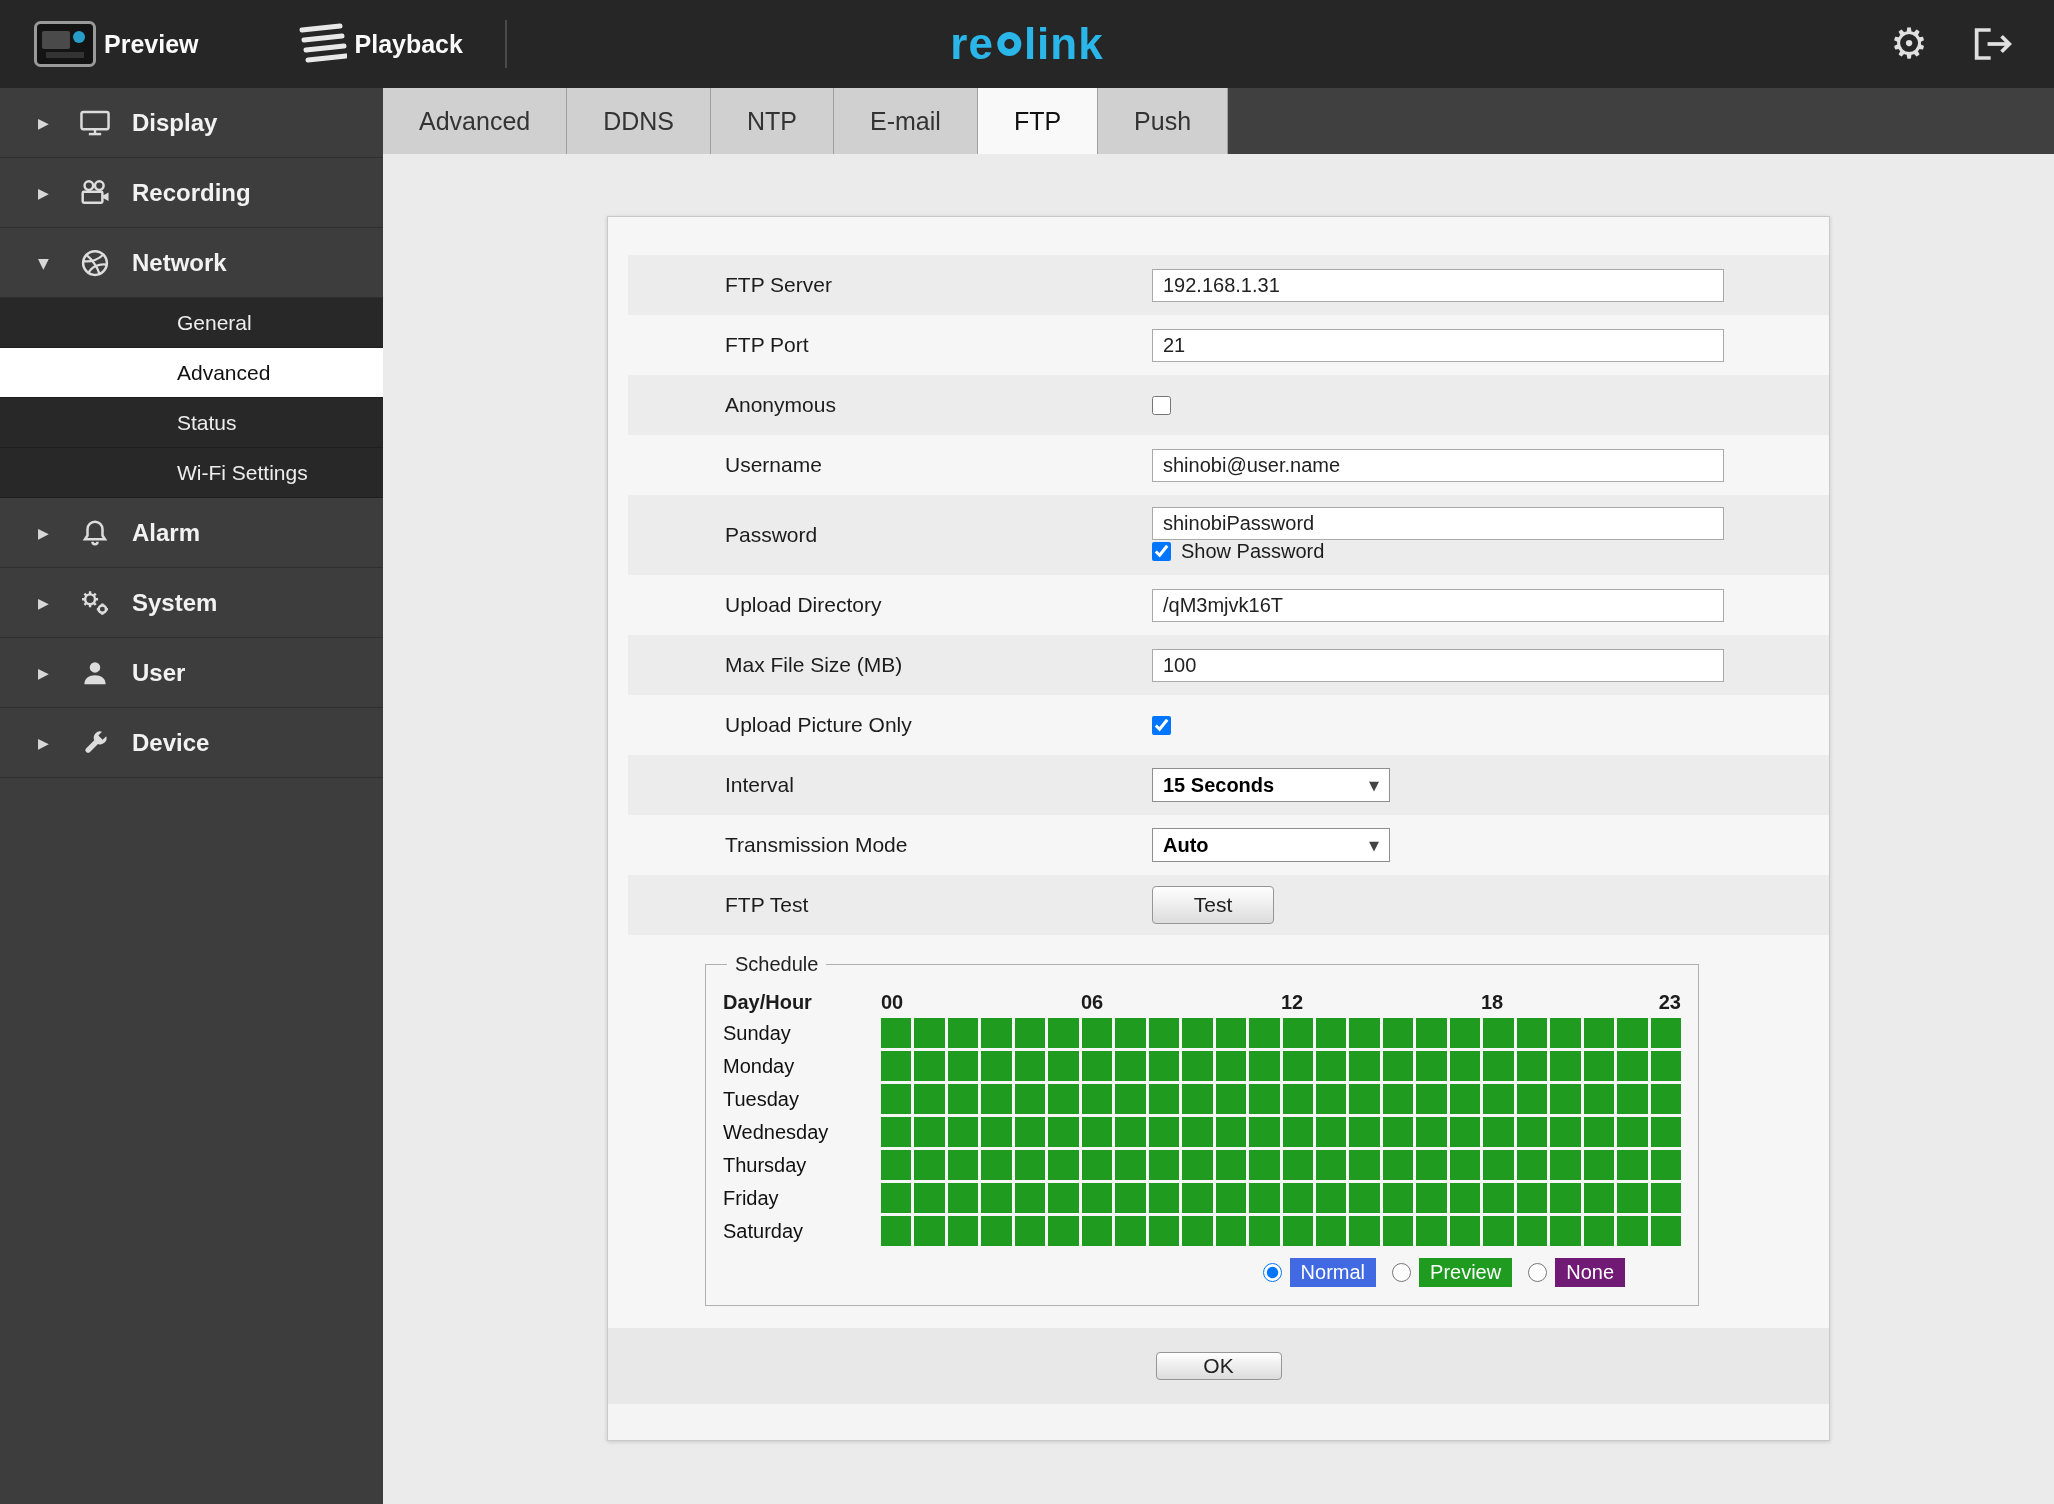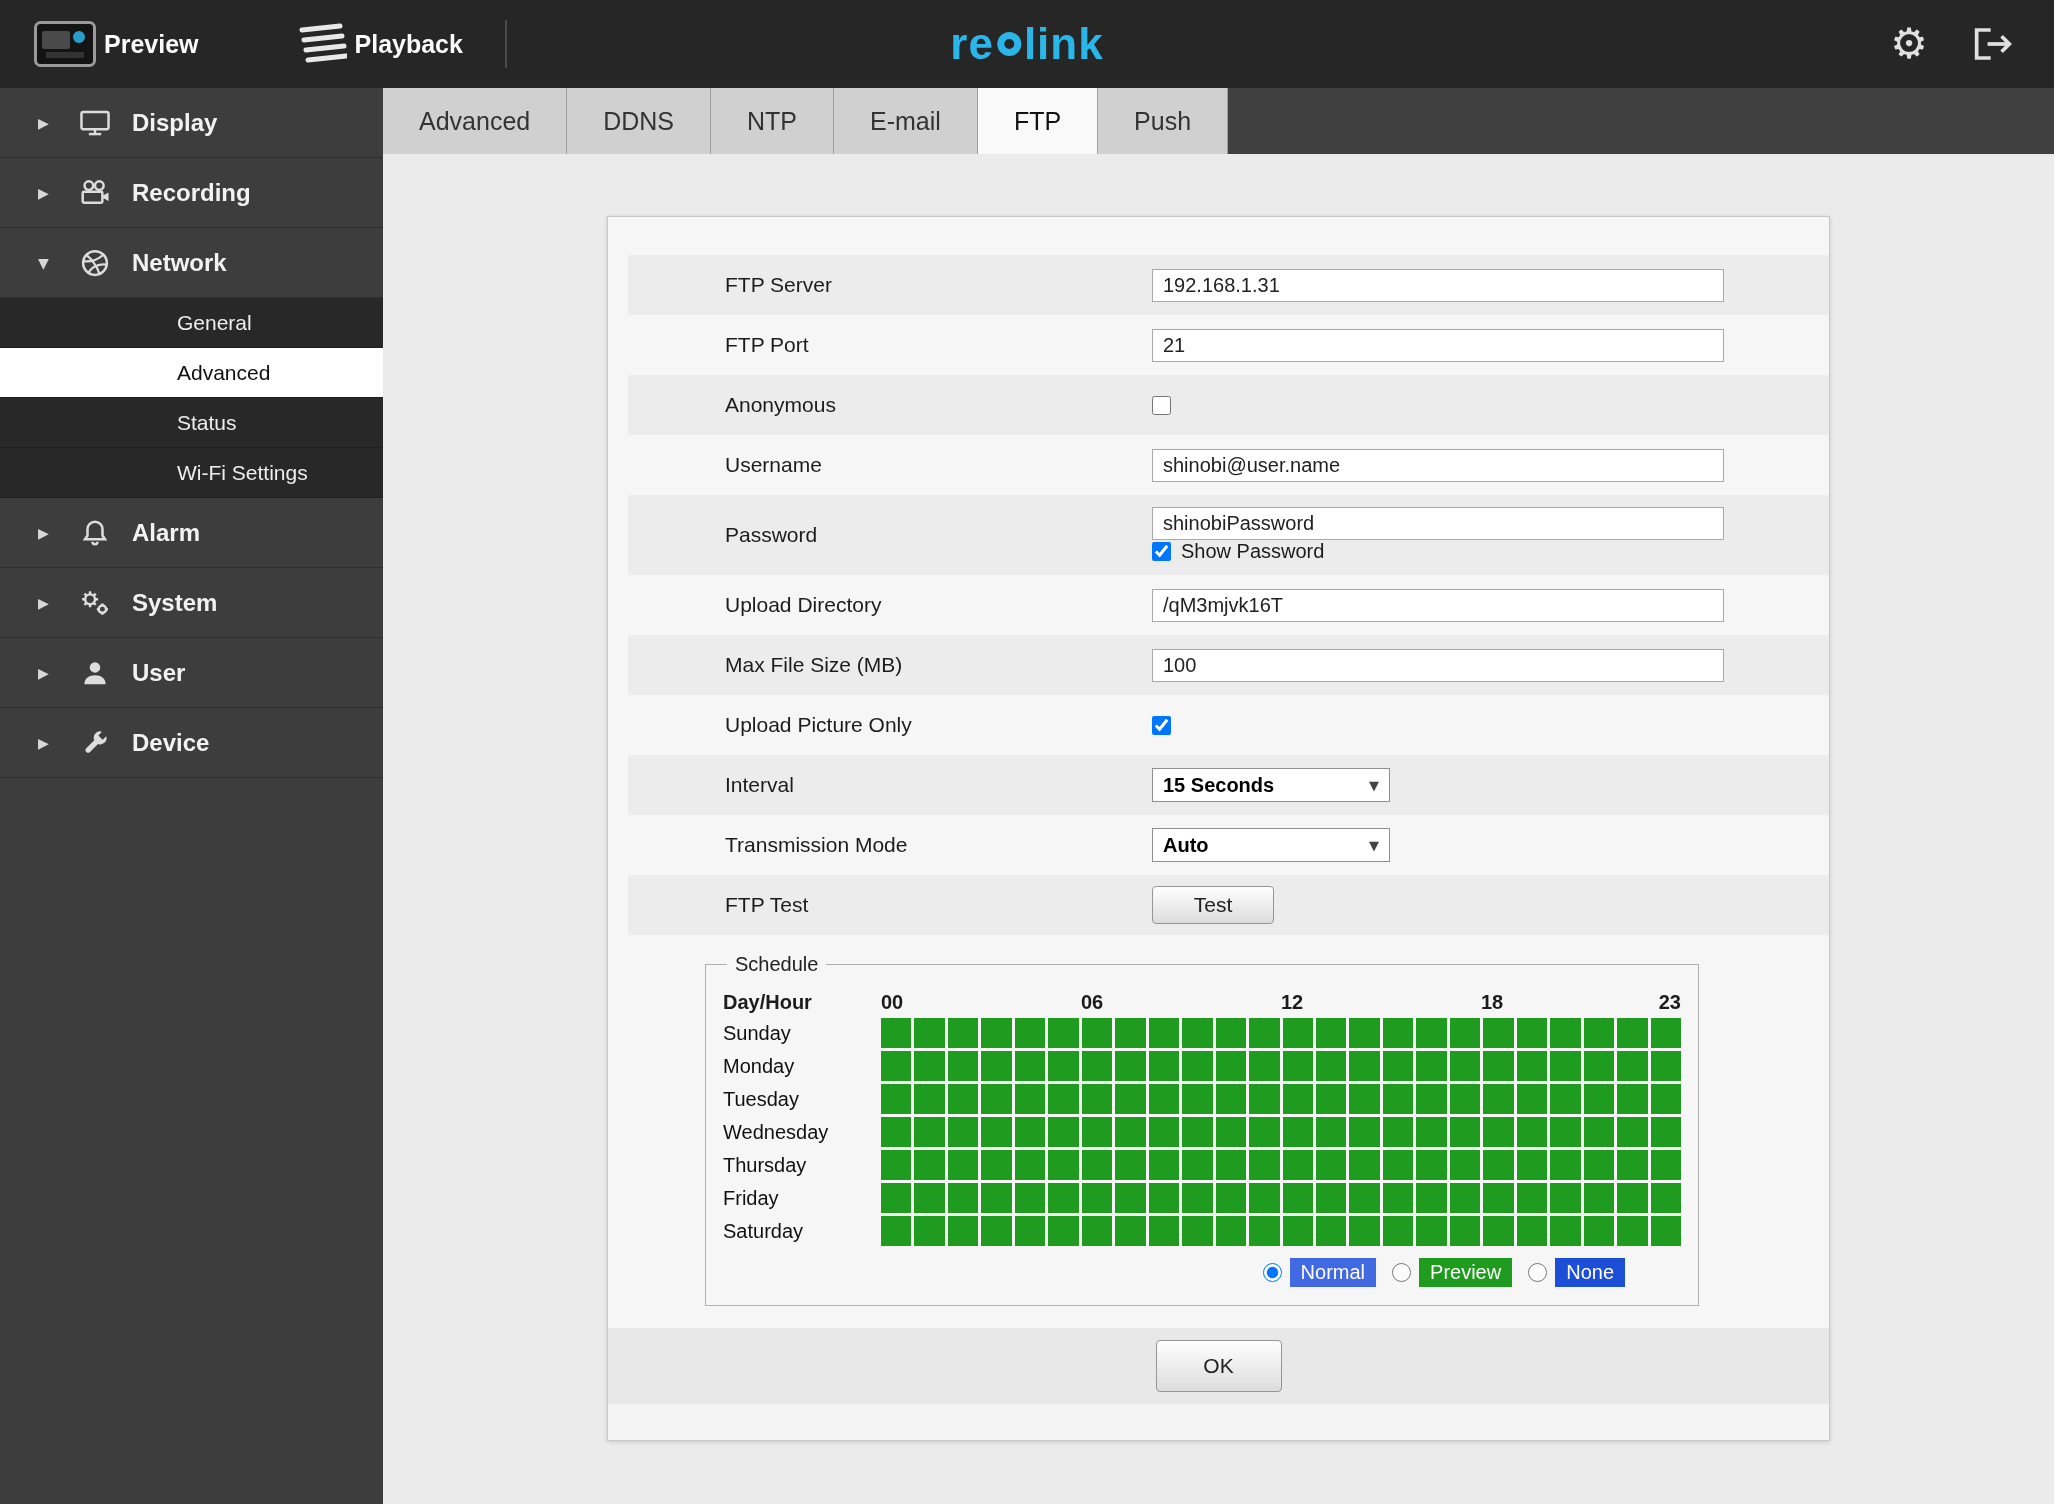--- a/index.html
+++ b/index.html
@@ -145,21 +145,21 @@
     display: flex; justify-content: flex-end; align-items: center;
     gap: 16px; margin-top: 12px; padding-right: 56px;
   }
   .mode-option { display: flex; align-items: center; gap: 8px; }
   .badge { color: #fff; font-size: 20px; padding: 3px 11px; }
 
   .ok-row {
     height: 76px; background: #e8e8e8;
     display: flex; align-items: center; justify-content: center;
   }
-  .ok-btn { width: 126px; height: 52px; }
+  .ok-btn { width: 126px; height: 28px; }
   .panel-bottom { height: 36px; background: #f4f4f4; }
 
   svg { display: block; }
 </style>
 </head>
 <body>
 
 <header class="topbar">
   <div class="tb-group">
     <span>
@@ -613,21 +613,21 @@
               <div class="mode-option">
                 <input class="rb" type="radio" name="schedmode" checked="" style="">
                 <span class="badge" style="background-color: rgb(65, 105, 225);">Normal</span>
               </div>
               <div class="mode-option">
                 <input class="rb" type="radio" name="schedmode" style="">
                 <span class="badge" style="background-color: rgb(31, 155, 31);">Preview</span>
               </div>
               <div class="mode-option">
                 <input class="rb" type="radio" name="schedmode" style="">
-                <span class="badge" style="background-color: #1d4ed8;">None</span>
+                <span class="badge" style="background-color: #701a75;">None</span>
               </div>
             </div>
           </fieldset>
         </div>
 
         <div class="ok-row">
           <button class="btn ok-btn">OK</button>
         </div>
         <div class="panel-bottom"></div>
       </div>

